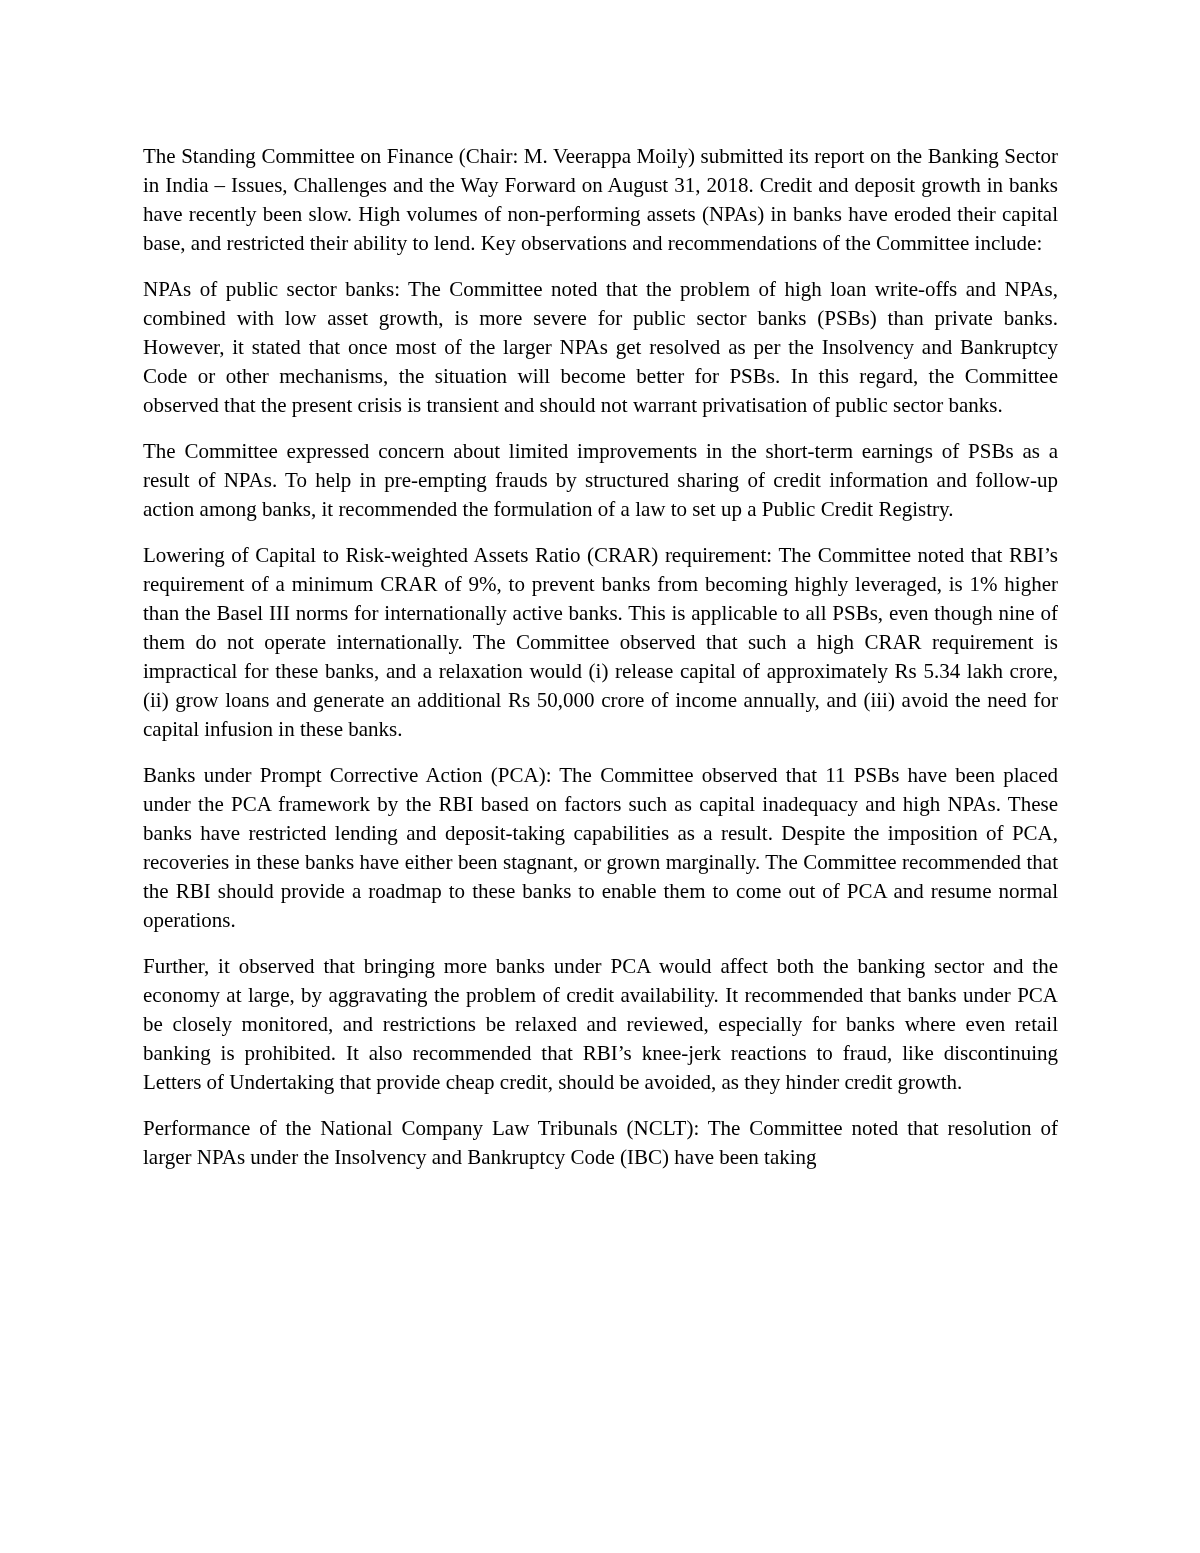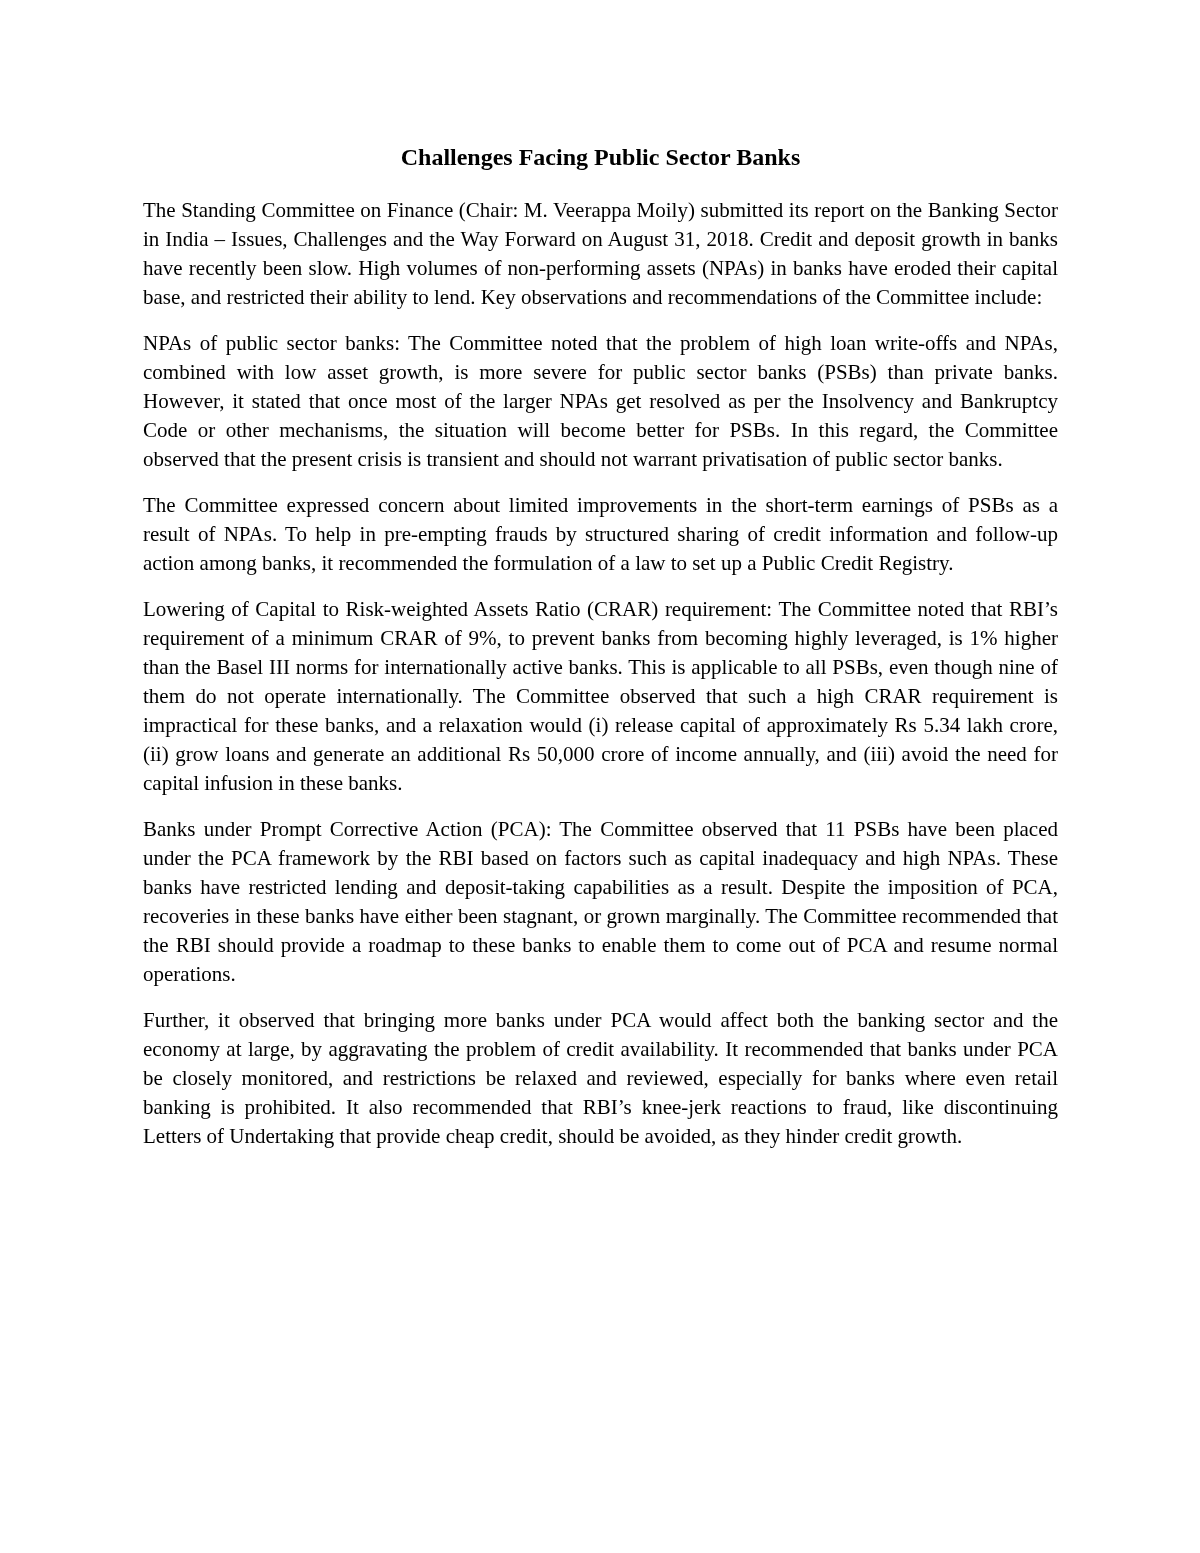--- a/index.html
+++ b/index.html
@@ -35,28 +35,28 @@
   }
   .para .lead {
     font-weight: normal;
   }
 </style>
 </head>
 <body>
 
 <div class="page">
 
-  <h1 class="doc-title">Challenges Facing Public Sector Banks</h1>
 
   <p class="para"><span class="lead"></span><span>The Standing Committee on Finance (Chair: M. Veerappa Moily) submitted its report on the Banking Sector in India – Issues, Challenges and the Way Forward on August 31, 2018.  Credit and deposit growth in banks have recently been slow.  High volumes of non-performing assets (NPAs) in banks have eroded their capital base, and restricted their ability to lend.  Key observations and recommendations of the Committee include:</span></p>
 
   <p class="para"><span class="lead">NPAs of public sector banks:</span><span> The Committee noted that the problem of high loan write-offs and NPAs, combined with low asset growth, is more severe for public sector banks (PSBs) than private banks.  However, it stated that once most of the larger NPAs get resolved as per the Insolvency and Bankruptcy Code or other mechanisms, the situation will become better for PSBs.  In this regard, the Committee observed that the present crisis is transient and should not warrant privatisation of public sector banks.</span></p>
 
   <p class="para"><span class="lead"></span><span>The Committee expressed concern about limited improvements in the short-term earnings of PSBs as a result of NPAs. To help in pre-empting frauds by structured sharing of credit information and follow-up action among banks, it recommended the formulation of a law to set up a Public Credit Registry.</span></p>
 
   <p class="para"><span class="lead">Lowering of Capital to Risk-weighted Assets Ratio (CRAR) requirement</span><span>: The Committee noted that RBI’s requirement of a minimum CRAR of 9%, to prevent banks from becoming highly leveraged, is 1% higher than the Basel III norms for internationally active banks.  This is applicable to all PSBs, even though nine of them do not operate internationally.  The Committee observed that such a high CRAR requirement is impractical for these banks, and a relaxation would (i) release capital of approximately Rs 5.34 lakh crore, (ii) grow loans and generate an additional Rs 50,000 crore of income annually, and (iii) avoid the need for capital infusion in these banks.</span></p>
 
   <p class="para"><span class="lead">Banks under Prompt Corrective Action (PCA</span><span>): The Committee observed that 11 PSBs have been placed under the PCA framework by the RBI based on factors such as capital inadequacy and high NPAs.  These banks have restricted lending and deposit-taking capabilities as a result.  Despite the imposition of PCA, recoveries in these banks have either been stagnant, or grown marginally.  The Committee recommended that the RBI should provide a roadmap to these banks to enable them to come out of PCA and resume normal operations.</span></p>
 
   <p class="para"><span class="lead"></span><span>Further, it observed that bringing more banks under PCA would affect both the banking sector and the economy at large, by aggravating the problem of credit availability. It recommended that banks under PCA be closely monitored, and restrictions be relaxed and reviewed, especially for banks where even retail banking is prohibited.  It also recommended that RBI’s knee-jerk reactions to fraud, like discontinuing Letters of Undertaking that provide cheap credit, should be avoided, as they hinder credit growth.</span></p>
 
+  <p class="para"><span class="lead">Performance of the National Company Law Tribunals (NCLT):</span><span> The Committee noted that resolution of larger NPAs under the Insolvency and Bankruptcy Code (IBC) have been taking</span></p>
 
 </div>
 
 </body></html>

